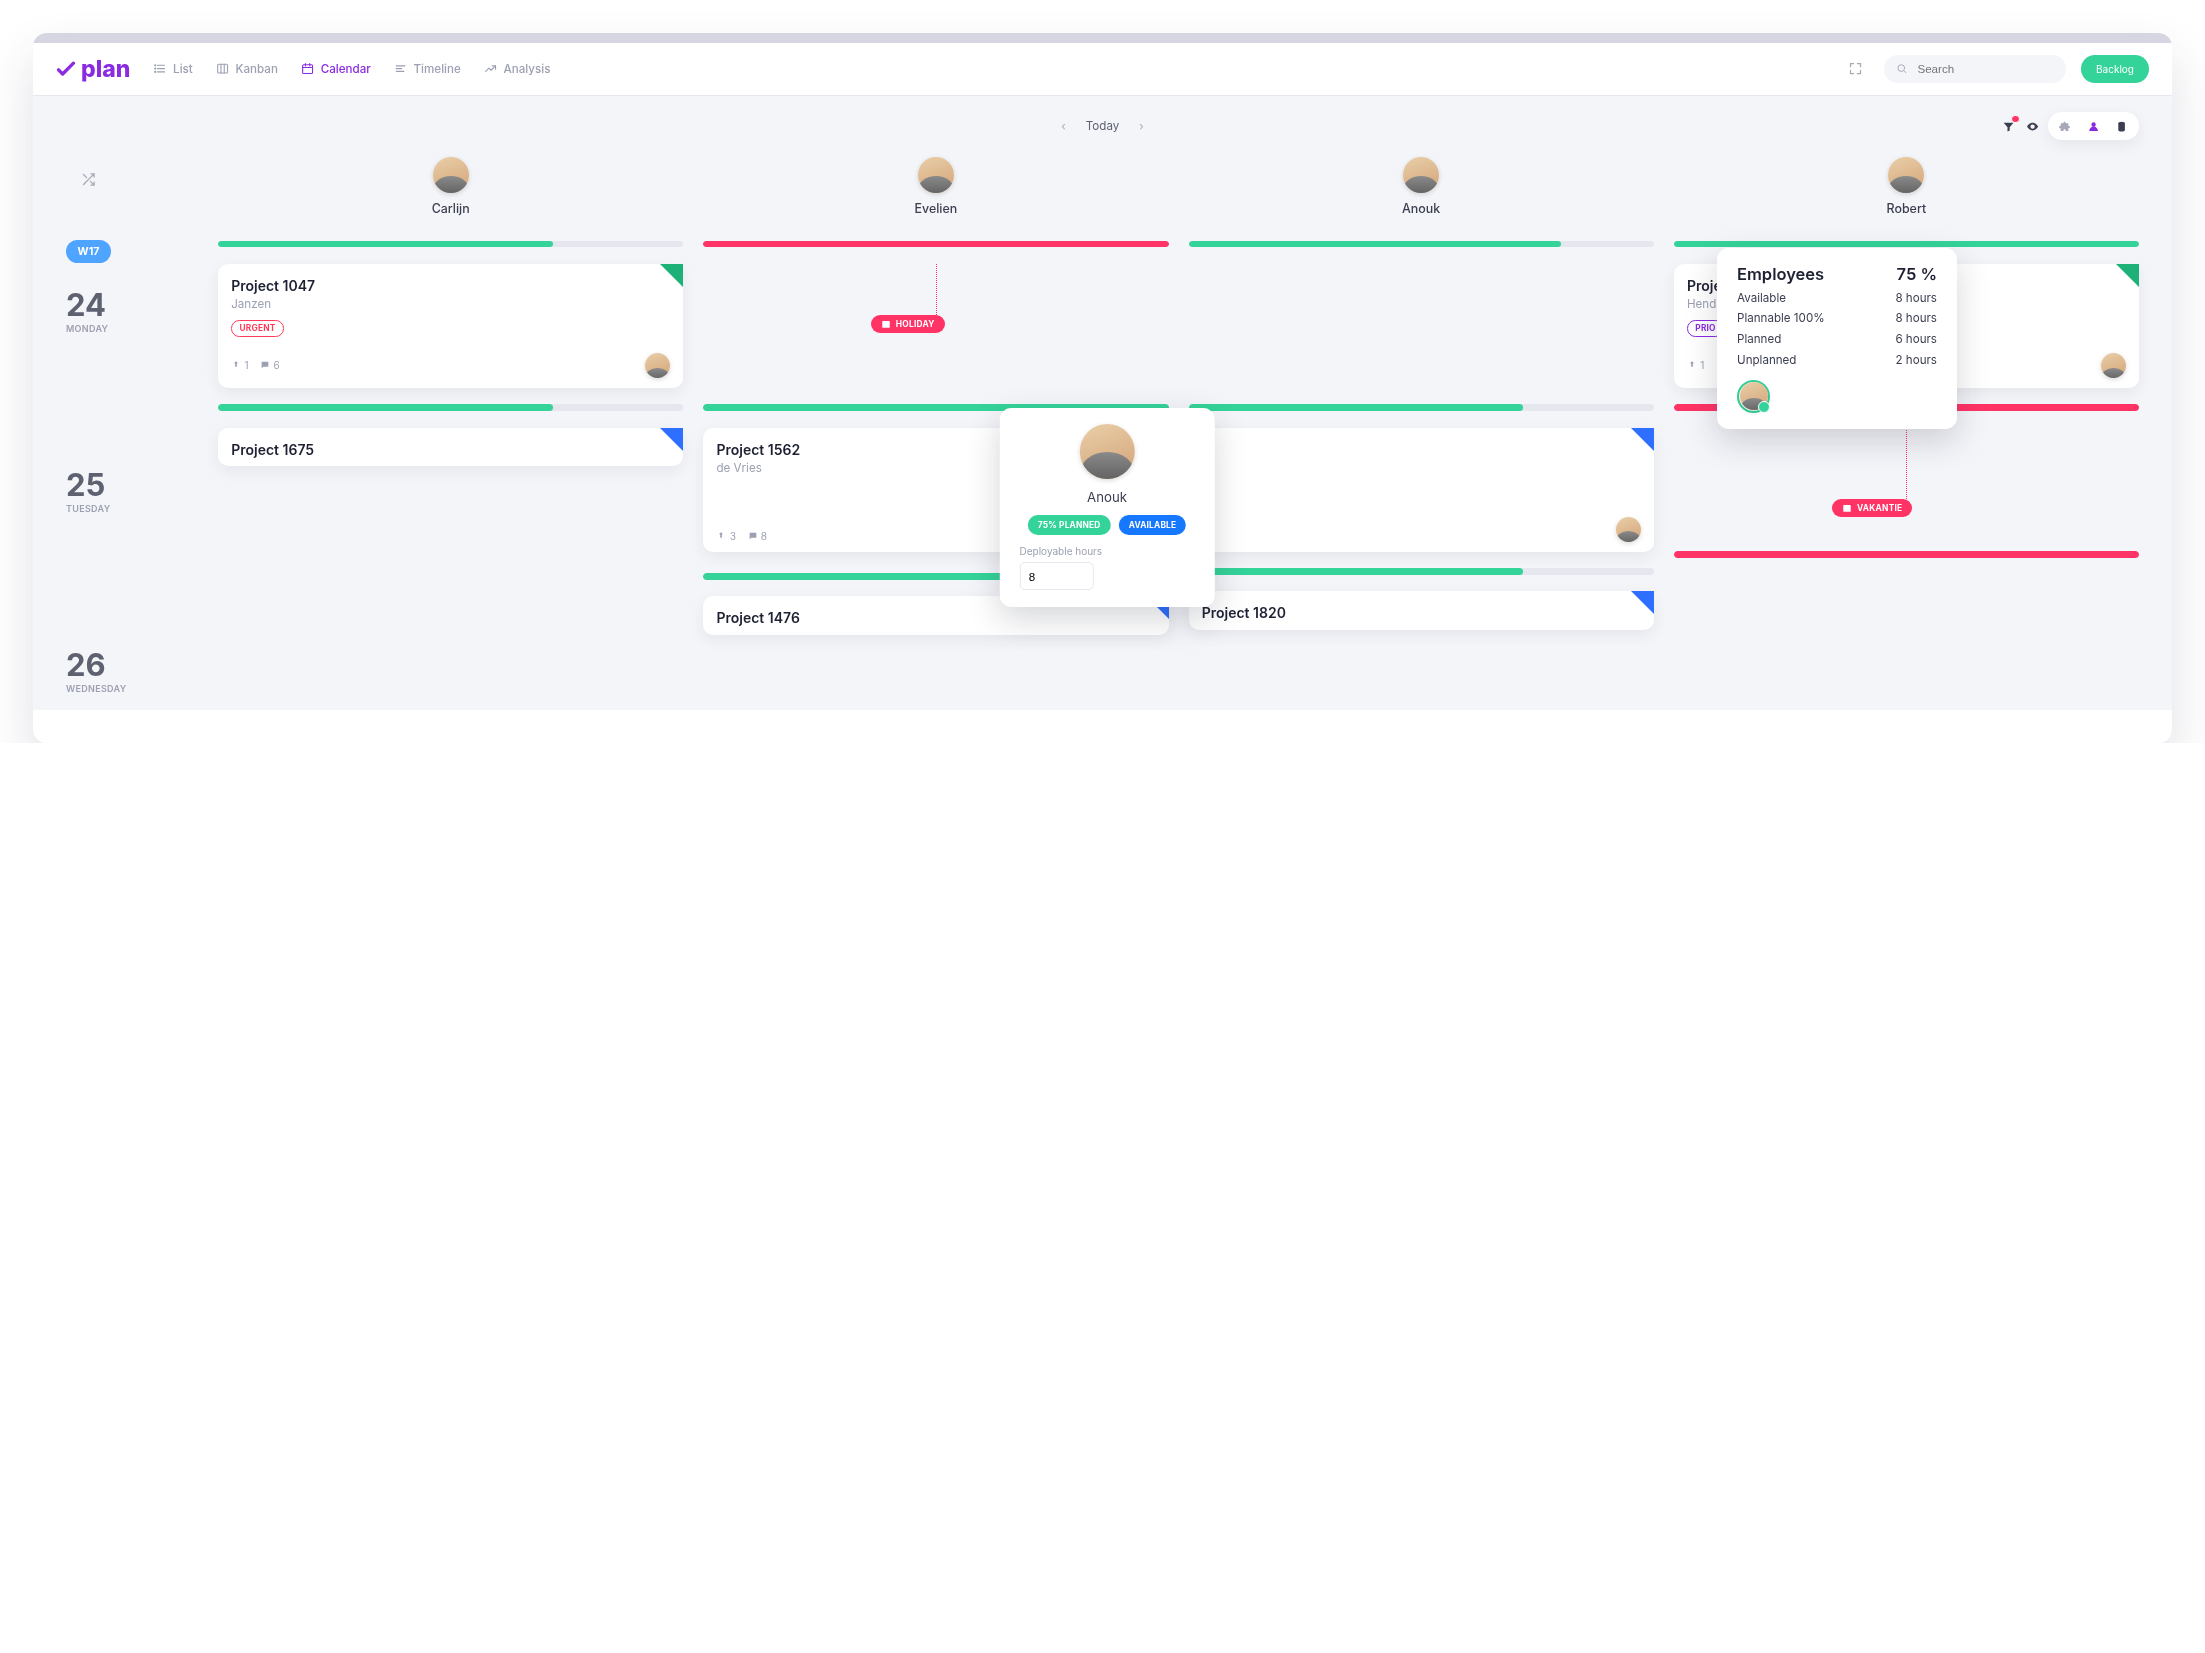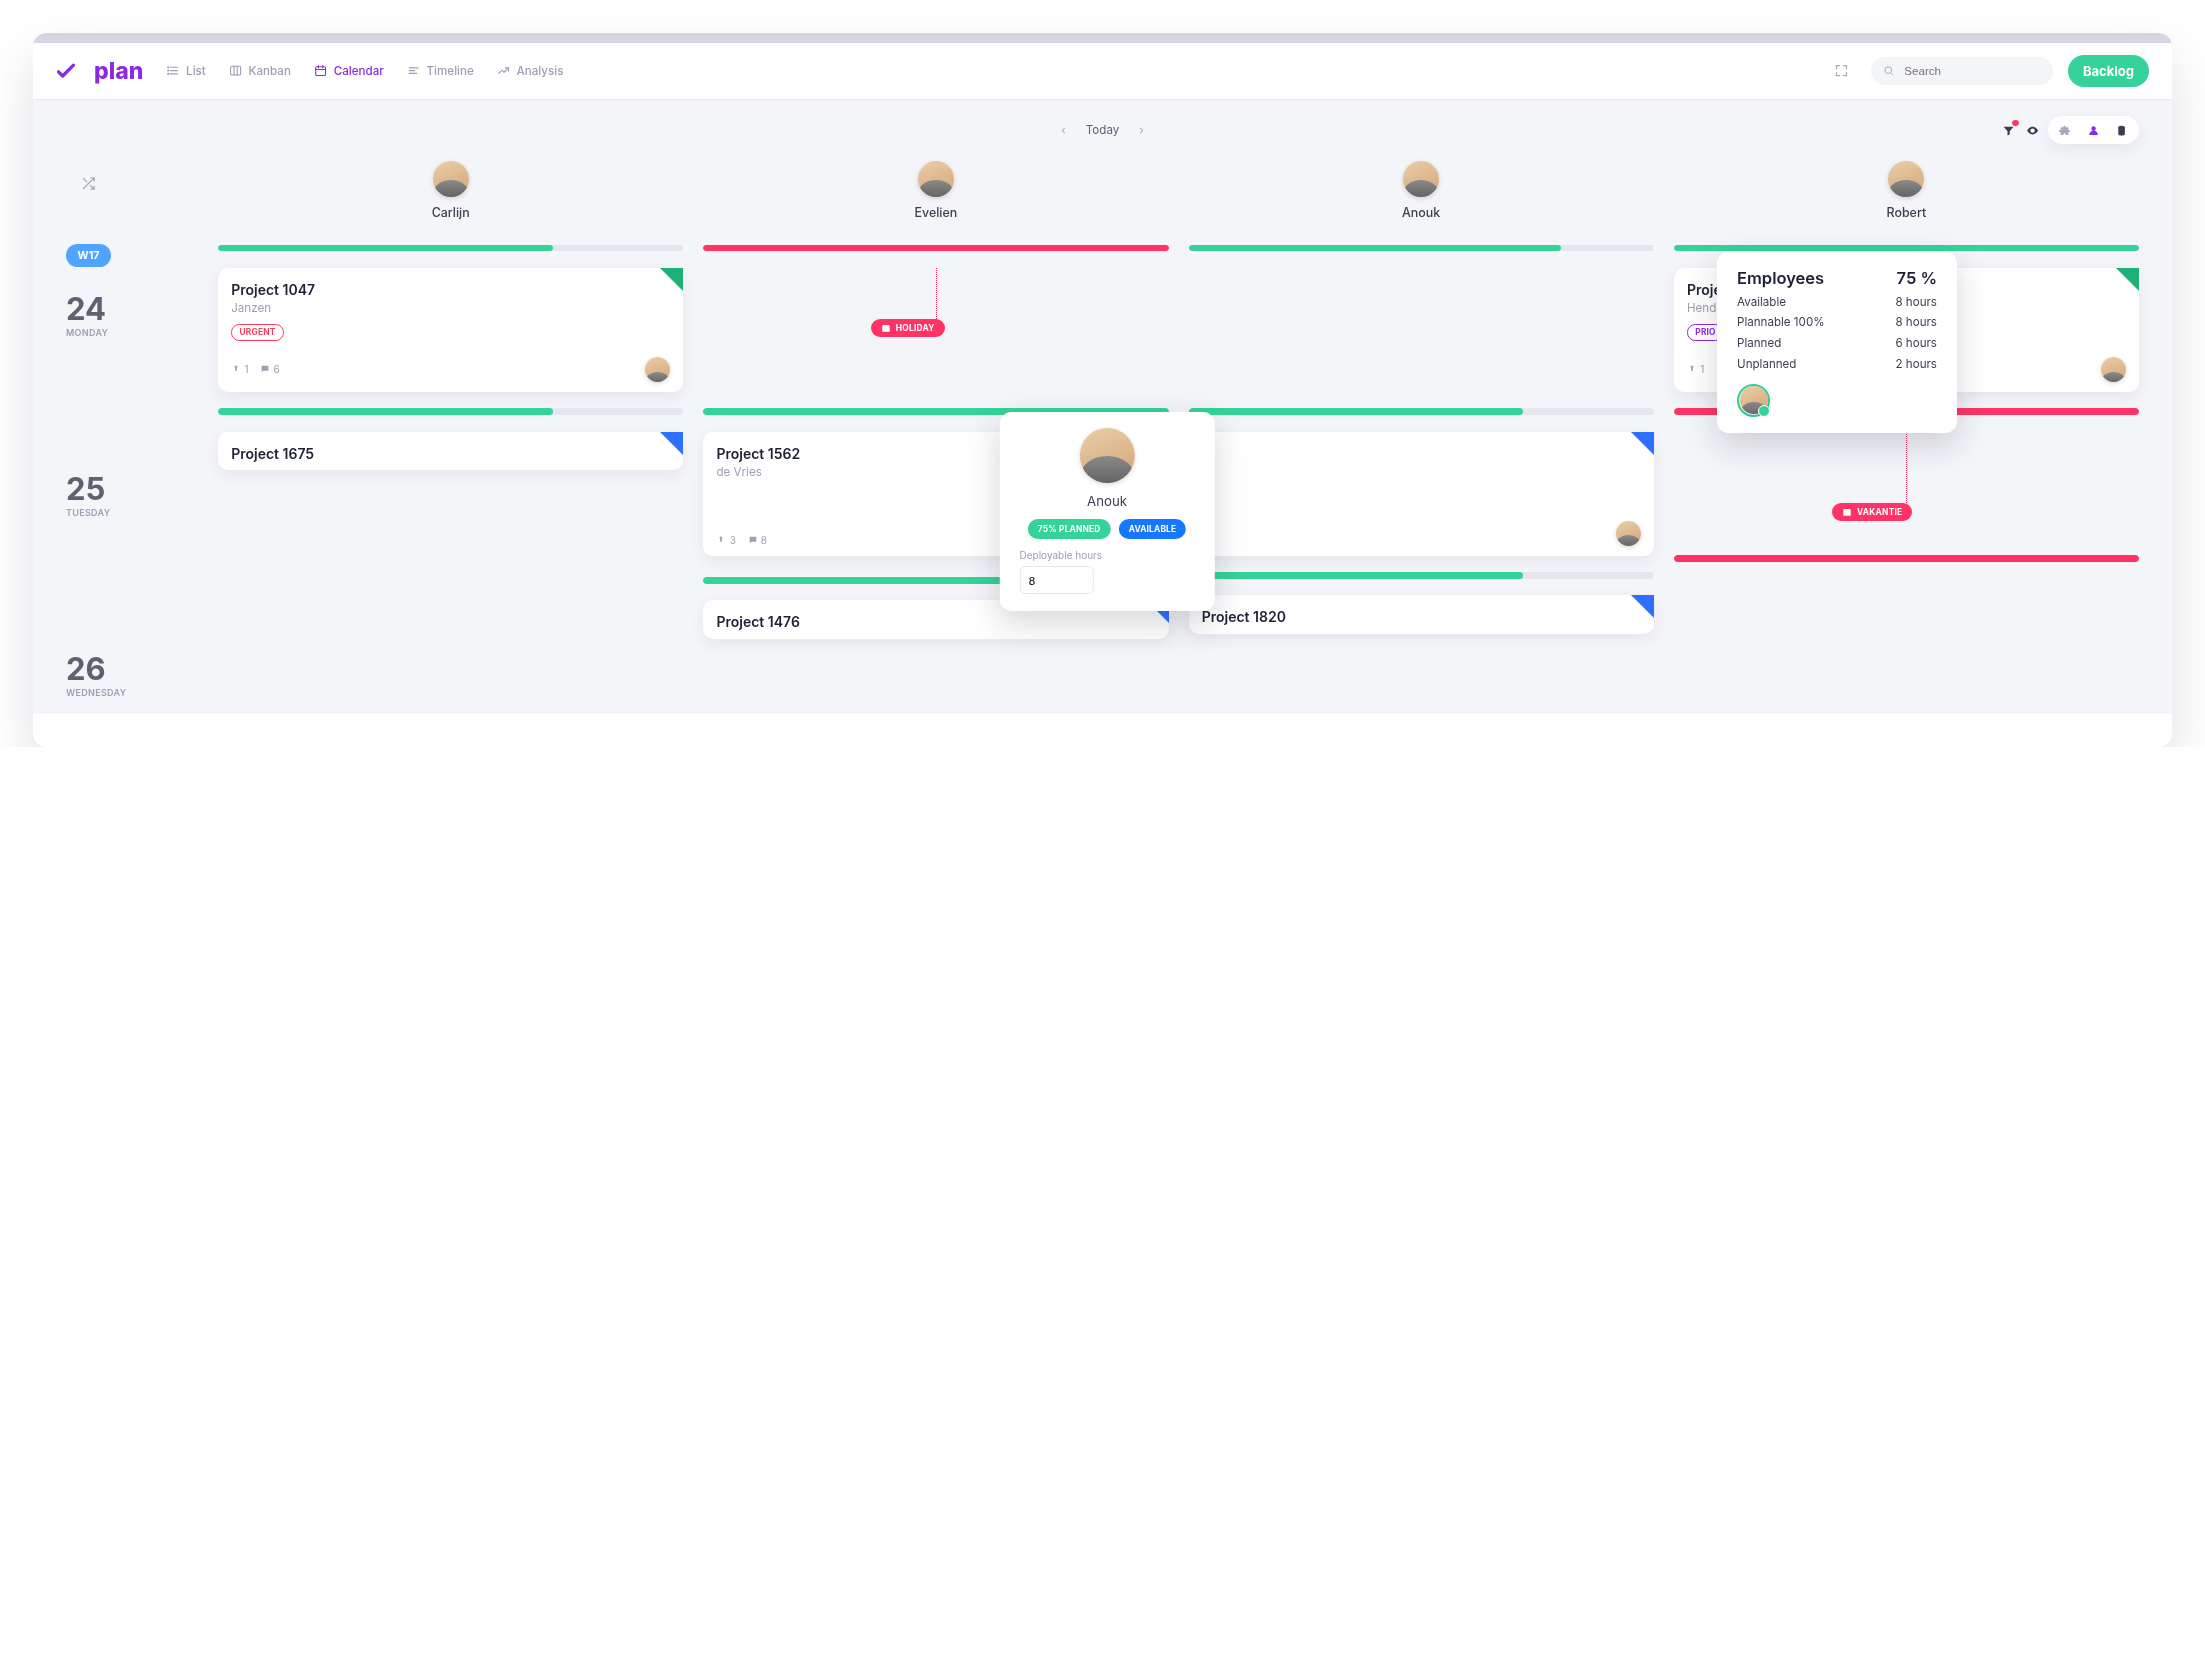--- a/index.html
+++ b/index.html
@@ -15,33 +15,33 @@
     --gray-icon:#a6a9b7;
     --card-shadow:0 5px 15px rgba(40,40,60,.07);
     --radius:10px;
     font-family:Inter,system-ui,-apple-system,"Segoe UI",Roboto,Helvetica,Arial,sans-serif;
   }
   *{box-sizing:border-box}
   body{margin:0;background:#fff;padding:33px 33px 0;color:#1e2133}
   .frame{border-radius:13.2px;overflow:hidden;box-shadow:0 25px 50px rgba(50,50,80,.15);background:#fff}
   .stacked{padding-top:10px;background:#d6d5e2;border-radius:13.2px 13.2px 0 0}
   .topbar{display:flex;align-items:center;gap:23px;padding:11.6px 23px;border-bottom:0.8px solid var(--gray-border);background:#fff}
-  .logo{font-weight:800;font-size:23px;color:var(--purple);display:flex;align-items:center;gap:18px}
+  .logo{font-weight:800;font-size:23px;color:var(--purple);display:flex;align-items:center;gap:5px}
   .logo svg{width:20px;height:20px}
   .views{display:flex;gap:23px}
   .view-item{display:flex;align-items:center;gap:6.6px;color:var(--gray-text);font-size:11.6px;font-weight:500;cursor:pointer}
   .view-item.active{color:var(--purple)}
   .view-item svg{width:13.2px;height:13.2px;stroke:currentColor;fill:none;stroke-width:2;stroke-linecap:round;stroke-linejoin:round}
   .top-right{margin-left:auto;display:flex;align-items:center;gap:15px}
   .icon-btn{width:28px;height:28px;display:flex;align-items:center;justify-content:center;border-radius:6.6px;cursor:pointer;color:var(--gray-icon)}
   .icon-btn svg{width:15px;height:15px;stroke:currentColor;fill:none;stroke-width:2;stroke-linecap:round}
   .search{display:flex;align-items:center;background:var(--gray-bg);border-radius:18px;padding:6.6px 15px 6.6px 11.6px;gap:8.3px;width:182px}
   .search input{border:none;background:none;outline:none;font-size:11.6px;color:#333;width:100%}
   .search svg{width:13.2px;height:13.2px;stroke:var(--gray-icon);fill:none;stroke-width:2}
-  .backlog-btn{background:var(--green-light);color:#fff;font-weight:700;font-size:13px;padding:8.3px 15px;border-radius:18px;cursor:pointer}
+  .backlog-btn{background:var(--green-light);color:#fff;font-weight:400;font-size:10px;padding:8.3px 15px;border-radius:18px;cursor:pointer}
   
   .subhead{display:flex;align-items:center;padding:16.5px 33px;gap:16.5px;background:var(--gray-bg);position:relative}
   .today-nav{position:absolute;left:50%;transform:translateX(-50%);display:flex;align-items:center;gap:20px;color:var(--gray-text-dark);font-size:11.6px}
   .today-nav .chev{cursor:pointer;color:var(--gray-icon)}
   .right-tools{margin-left:auto;display:flex;align-items:center;gap:6.6px}
   .pill-group{background:#fff;border-radius:16.5px;padding:5px 8.3px;display:flex;gap:10px;box-shadow:var(--card-shadow)}
   .tool-icon{width:18px;height:18px;display:flex;align-items:center;justify-content:center;cursor:pointer;color:var(--gray-icon);position:relative}
   .tool-icon.active{color:var(--purple)}
   .tool-icon.dark{color:#3b3e50}
   .tool-icon svg{width:13.2px;height:13.2px;fill:currentColor}

